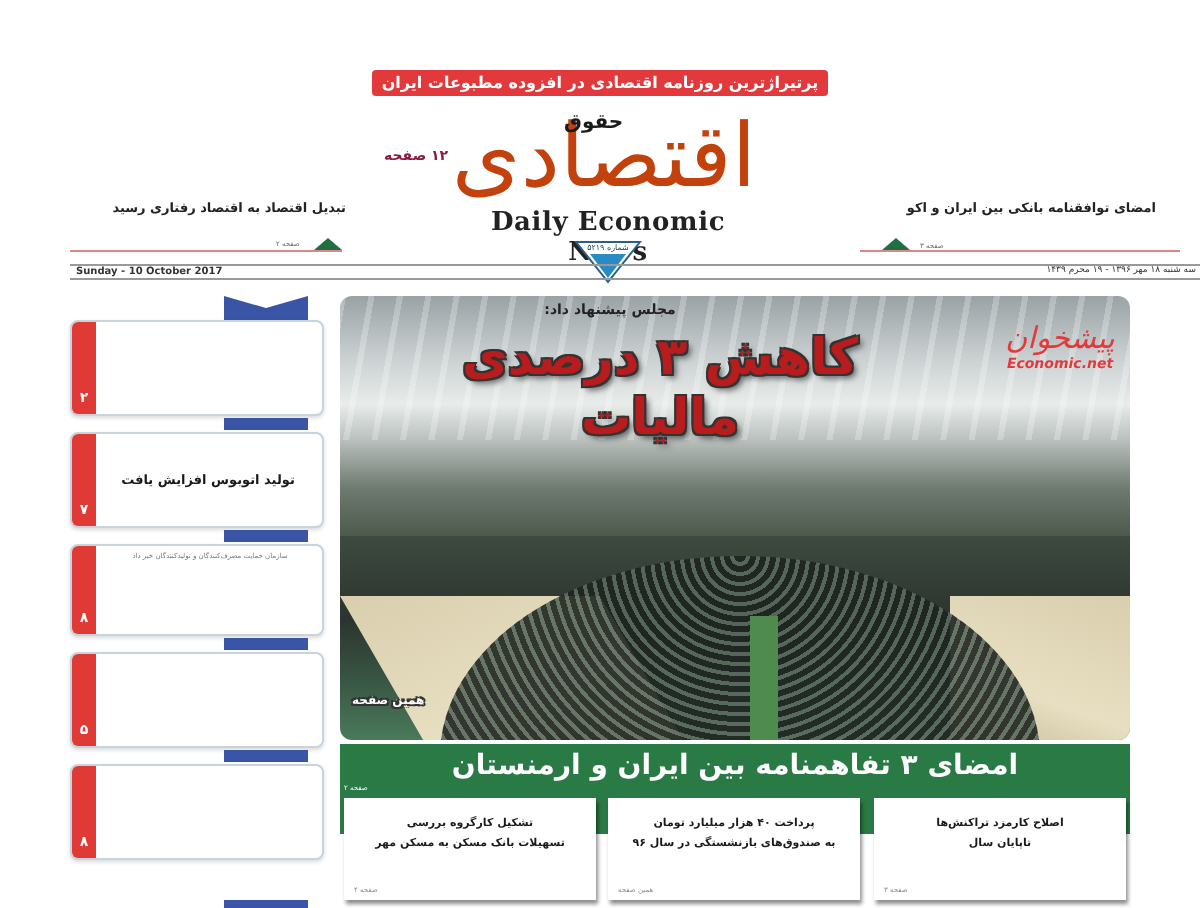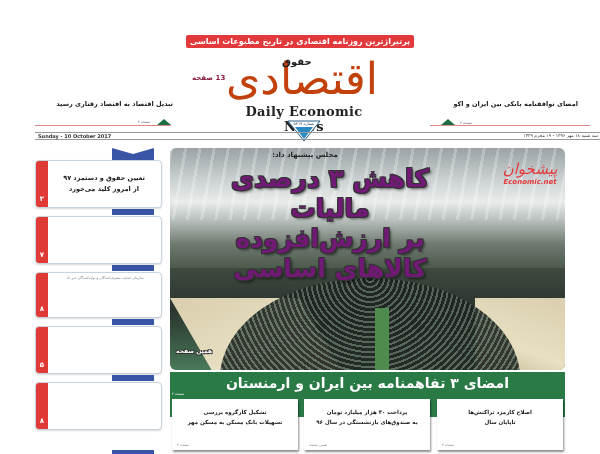--- a/index.html
+++ b/index.html
@@ -107,21 +107,21 @@
   .ceiling-ribs {
     position: absolute; left: 0; top: 0; width: 100%; height: 60%;
     background: repeating-linear-gradient(100deg, rgba(255,255,255,0.25) 0px, rgba(255,255,255,0.25) 3px, transparent 3px, transparent 14px);
   }
   .headline-kicker {
     position: absolute; left: 170px; top: 151px; width: 270px; text-align: center;
     font-size: 7px; color: #222; direction: rtl; font-weight: bold;
   }
   .headline {
     position: absolute; left: 200px; top: 164px; width: 260px; text-align: center;
-    font-size: 25px; font-weight: 900; color: #701a75; direction: rtl; line-height: 30px;
+    font-size: 25px; font-weight: 900; color: #b91c1c; direction: rtl; line-height: 30px;
     text-shadow: 1px 1px 0 #333, -1px -1px 0 #333, 1px -1px 0 #333, -1px 1px 0 #333, 2px 2px 3px rgba(0,0,0,0.6);
   }
   .watermark {
     position: absolute; left: 500px; top: 160px; width: 60px; text-align: center; color: #e23a3c;
     direction: rtl;
   }
   .watermark .fa { font-family: "DejaVu Serif", serif; font-size: 15px; font-style: italic; display: block; line-height: 18px; text-align: center; }
   .watermark .en { font-size: 7px; font-weight: bold; font-style: italic; display: block; }
   .photo-caption {
     position: absolute; left: 176px; top: 347px; font-size: 6px; font-weight: bold; color: #fff;
@@ -142,24 +142,24 @@
   .bottom-card .title {
     position: absolute; left: 2px; right: 2px; top: 8px; text-align: center; font-size: 5.5px; font-weight: bold;
     line-height: 10px; direction: rtl; color: #1a1a1a;
   }
   .bottom-card .title span { display: block; }
   .bottom-card .ref { position: absolute; left: 5px; bottom: 3px; font-size: 3.5px; color: #888; direction: rtl; }
 </style>
 </head>
 <body>
 
-<div class="tagline">پرتیراژترین روزنامه اقتصادی در تاریخ مطبوعات اساسی</div>
+<div class="tagline">پرتیراژترین روزنامه اقتصادی در افزوده مطبوعات ایران</div>
 <div class="masthead-fa">اقتصادی</div>
 <div class="masthead-small">حقوق</div>
-<div class="pages-count">13 صفحه</div>
+<div class="pages-count">۱۲ صفحه</div>
 <div class="masthead-en">Daily Economic News</div>
 <div class="issue-badge">
   <svg viewBox="0 0 34 22">
     <polygon points="1,1 33,1 17,21" fill="#ffffff" stroke="#2a5f8a" stroke-width="1"></polygon>
     <polygon points="8,7 26,7 17,19" fill="#2a8ac4"></polygon>
   </svg>
 </div>
 <div class="issue-text">شماره ۵۲۱۹</div>
 
 <div class="teaser-left">تبدیل اقتصاد به اقتصاد رفتاری رسید</div>
@@ -176,31 +176,30 @@
 <div class="date-en">Sunday - 10 October 2017</div>
 <div class="date-fa">سه شنبه ۱۸ مهر ۱۳۹۶ - ۱۹ محرم ۱۴۳۹</div>
 
 <div class="sidebar">
   <svg class="chev-top" viewBox="0 0 42 12">
     <polygon points="0,0 21,6 42,0 42,12 0,12" fill="#3a55a6"></polygon>
   </svg>
   <div class="s-card" style="top:12px">
     <div class="tab"></div>
     <div class="num">۲</div>
+  </div>
+  <div class="connector" style="top:61px"></div>
+  <div class="s-card" style="top:68px">
+    <div class="tab"></div>
+    <div class="num">۷</div>
     <div class="title">
         <div>
-      <span>تعیین حقوق و دستمزد ۹۷</span>
-      <span>از امروز کلید می‌خورد</span>
+      <span>تولید اتوبوس افزایش یافت</span>
     </div>
       </div>
-  </div>
-  <div class="connector" style="top:61px"></div>
-  <div class="s-card" style="top:68px">
-    <div class="tab"></div>
-    <div class="num">۷</div>
   </div>
   <div class="connector" style="top:117px"></div>
   <div class="s-card" style="top:124px; height:46px">
     <div class="tab"></div>
     <div class="num">۸</div>
     <div class="kicker">سازمان حمایت مصرف‌کنندگان و تولیدکنندگان خبر داد</div>
   </div>
   <div class="connector" style="top:171px"></div>
   <div class="s-card" style="top:178px">
     <div class="tab"></div>
@@ -221,21 +220,20 @@
 </div>
 <div class="photo-lower">
   <div class="chamber-floor-l"></div>
   <div class="chamber-floor-r"></div>
   <div class="chamber-arc"></div>
   <div class="aisle"></div>
 </div>
 <div class="headline-kicker">مجلس پیشنهاد داد:</div>
 <div class="headline">
   <div>کاهش ۳ درصدی مالیات</div>
-  <div>بر ارزش‌افزوده کالاهای اساسی</div>
 </div>
 <div class="watermark">
   <span class="fa">پیشخوان</span>
   <span class="en">Economic.net</span>
 </div>
 <div class="photo-caption">همین صفحه</div>
 
 <div class="green-bar">امضای ۳ تفاهمنامه بین ایران و ارمنستان</div>
 <div class="green-band"></div>
 <div class="green-ref">صفحه ۲</div>

